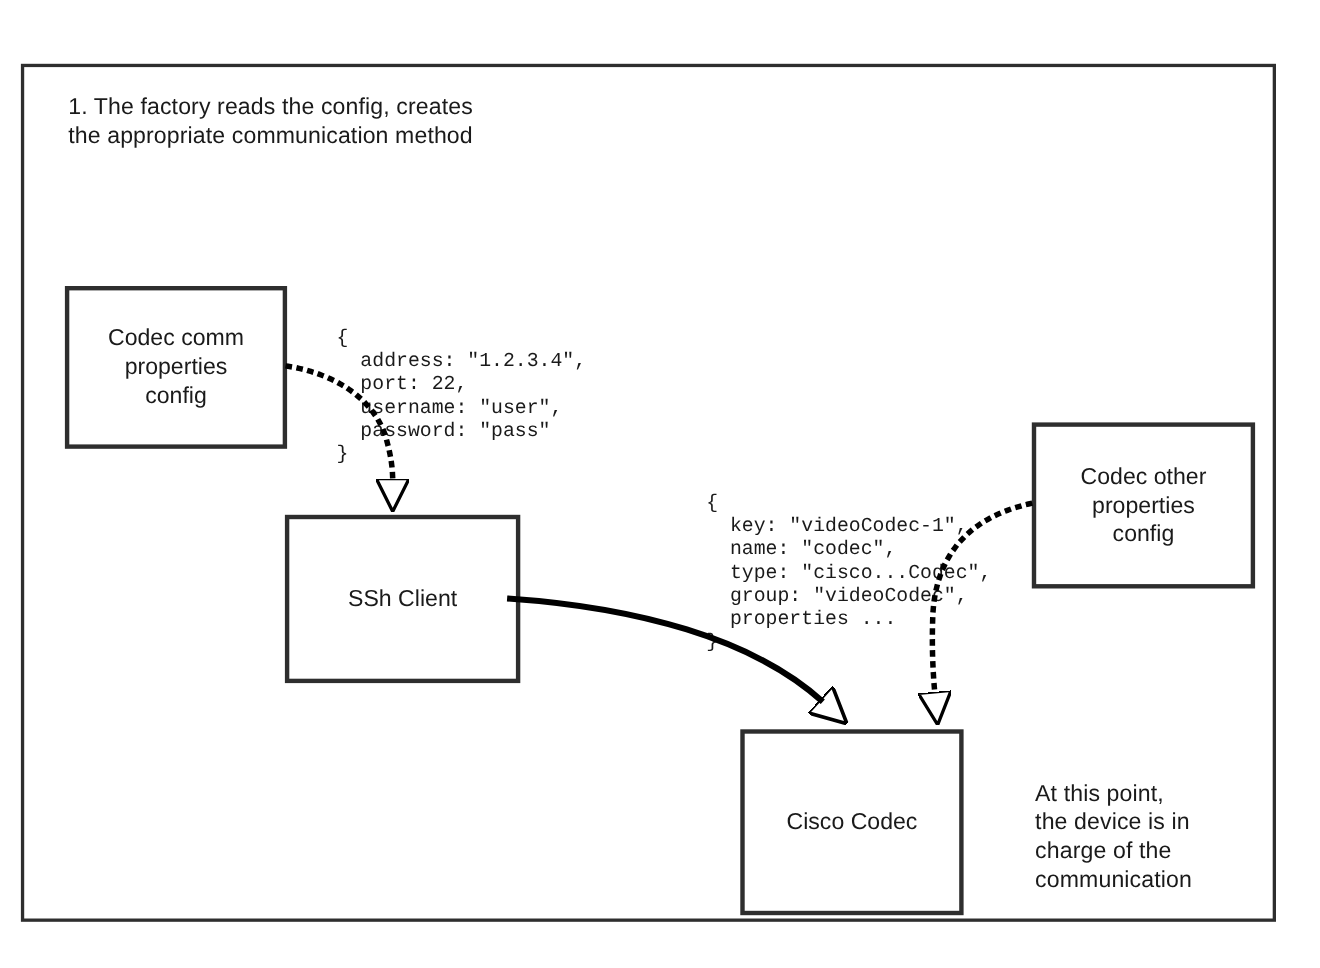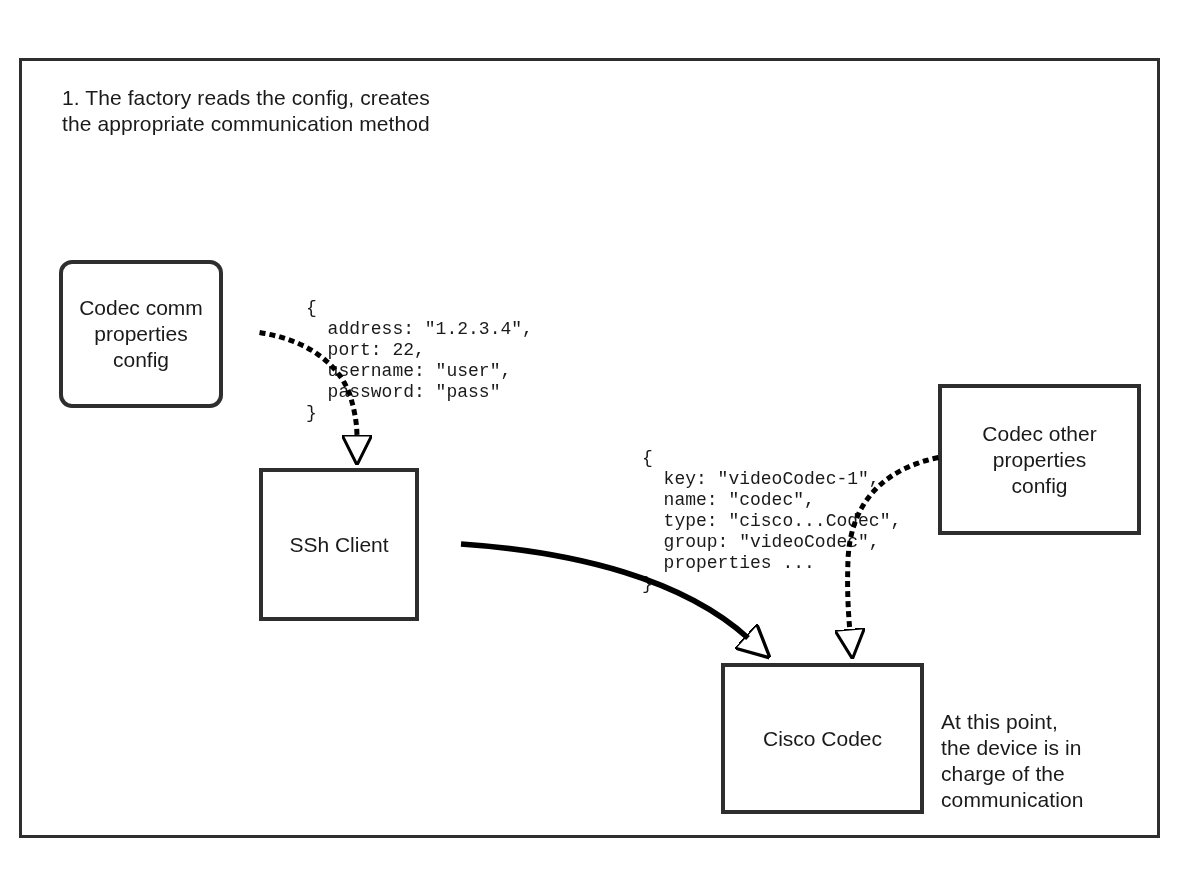--- a/index.html
+++ b/index.html
@@ -49,24 +49,24 @@
     box-sizing: border-box;
     display: flex;
     align-items: center;
     justify-content: center;
     text-align: center;
     font-size: 21px;
     line-height: 26px;
     white-space: pre-line;
     z-index: 2;
   }
-  #box-codec-comm { left: 59px;  top: 260px; width: 164px; height: 148px; border-radius: 13px; }
-  #box-ssh        { left: 259px; top: 468px; width: 160px; height: 153px; }
+  #box-codec-comm { left: 59px;  top: 260px; width: 202px; height: 148px; }
+  #box-ssh        { left: 259px; top: 468px; width: 214px; height: 153px; }
   #box-other      { left: 938px; top: 384px; width: 203px; height: 151px; justify-content: center; }
-  #box-cisco      { left: 721px; top: 663px; width: 203px; height: 151px; }
+  #box-cisco      { left: 673px; top: 663px; width: 203px; height: 169px; }
   svg.arrows {
     position: absolute;
     left: 0; top: 0;
     width: 1200px; height: 880px;
     z-index: 3;
     pointer-events: none;
   }
   svg.arrows path { fill: none; stroke: var(--c-arrow, #000000); }
   svg.arrows path.dotted {
     stroke-width: 5;

